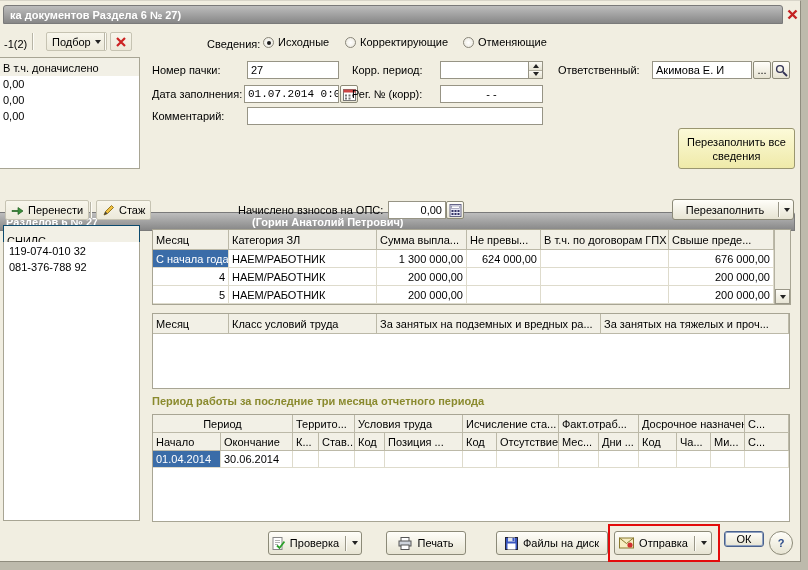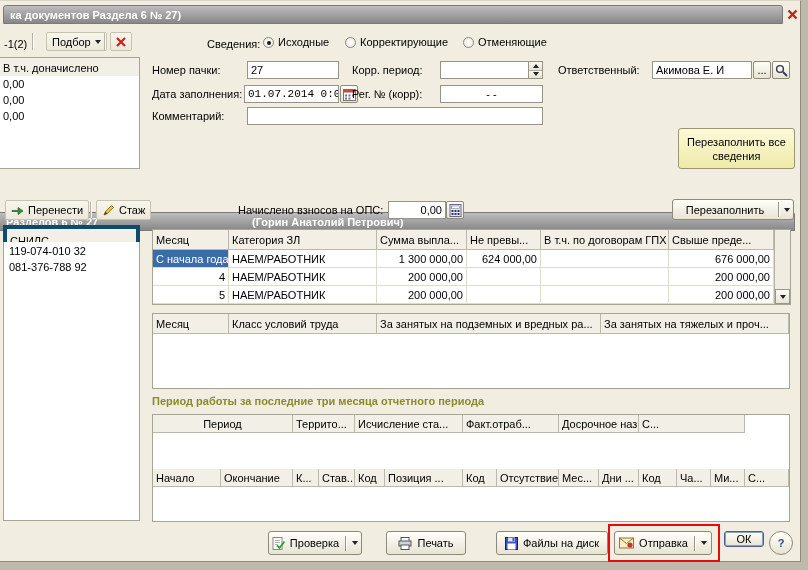--- a/index.html
+++ b/index.html
@@ -52,21 +52,21 @@
     line-height:14px; padding:4px 6px;
   }
   .dar { width:0; height:0; border-left:3.5px solid transparent; border-right:3.5px solid transparent; border-top:4px solid #222; }
   .dau { width:0; height:0; border-left:3px solid transparent; border-right:3px solid transparent; border-bottom:4px solid #222; }
   .radio { display:inline-flex; align-items:center; gap:4px; white-space:nowrap; }
   .rdot { width:11px; height:11px; border-radius:50%; border:1px solid #89867a; background:radial-gradient(#fff,#e9e6da); position:relative; display:inline-block; }
   .rdot.checked::after { content:""; position:absolute; left:3px; top:3px; width:4px; height:4px; border-radius:50%; background:#1a1a1a; }
   .grid { display:grid; }
   .t1 { grid-template-columns:76px 148px 90px 74px 128px 105px; width:621px; }
   .t2 { grid-template-columns:76px 148px 224px 188px; width:636px; }
-  .t3 { grid-template-columns:68px 72px 26px 36px 30px 78px 34px 62px 40px 40px 38px 34px 34px 44px; width:636px;margin-top:36px; }
+  .t3 { grid-template-columns:68px 72px 26px 36px 30px 78px 34px 62px 40px 40px 38px 34px 34px 44px; width:636px; }
   .t3g { grid-template-columns:140px 62px 108px 96px 80px 106px 44px; width:636px; }
   .hc {
     background:#f2f0e6; border-right:1px solid #bcb9a8; border-bottom:1px solid #bcb9a8;
     display:flex; align-items:center; padding:0 3px; overflow:hidden; white-space:nowrap; height:20px;
   }
   .hc.h18 { height:18px; }
   .hc.center { justify-content:center; }
   .cell {
     background:#fff; border-right:1px solid #dedbcc; border-bottom:1px solid #dedbcc;
     display:flex; align-items:center; padding:0 3px; overflow:hidden; white-space:nowrap; height:18px;
@@ -237,21 +237,21 @@
     </svg>
   </div>
   <div class="a btn" style="left:672px;top:198px;width:122px;height:21px;gap:0;">
     <span style="flex:1;text-align:center;">Перезаполнить</span>
     <span class="split"></span>
     <span style="width:13px;display:flex;justify-content:center;">
         <span class="dar"></span>
       </span>
   </div>
 
-  <div class="a hc" style="left:3px;top:224px;width:137px;height:32px;border:4px solid #0c4a6e;">СНИЛС</div>
+  <div class="a hc" style="left:3px;top:224px;width:137px;height:32px;border:1px solid #0c4a6e;">СНИЛС</div>
   <div class="a" style="left:3px;top:241px;width:137px;height:279px;background:#fff;border:1px solid #a8a594;border-top:none;">
     <div class="a" style="left:5px;top:3px;">119-074-010 32</div>
     <div class="a" style="left:5px;top:19px;">081-376-788 92</div>
   </div>
 
   <div class="twrap" style="left:152px;top:228px;width:639px;height:76px;">
     <div class="grid t1">
       <div class="hc">Месяц</div>
       <div class="hc">Категория ЗЛ</div>
       <div class="hc">Сумма выпла...</div>
@@ -299,20 +299,21 @@
     </div>
     <div style="height:54px;background:#fff;"></div>
   </div>
 
   <div class="a olive" style="left:152px;top:394px;">Период работы за последние три месяца отчетного периода</div>
 
   <div class="twrap" style="left:152px;top:413px;width:638px;height:108px;">
     <div class="grid t3g">
       <div class="hc h18 center">Период</div>
       <div class="hc h18">Террито...</div>
+      <div class="hc h18">Условия труда</div>
       <div class="hc h18">Исчисление ста...</div>
       <div class="hc h18">Факт.отраб...</div>
       <div class="hc h18">Досрочное назначение</div>
       <div class="hc h18">С...</div>
     </div>
     <div class="grid t3">
       <div class="hc h18">Начало</div>
       <div class="hc h18">Окончание</div>
       <div class="hc h18">К...</div>
       <div class="hc h18">Став...</div>

